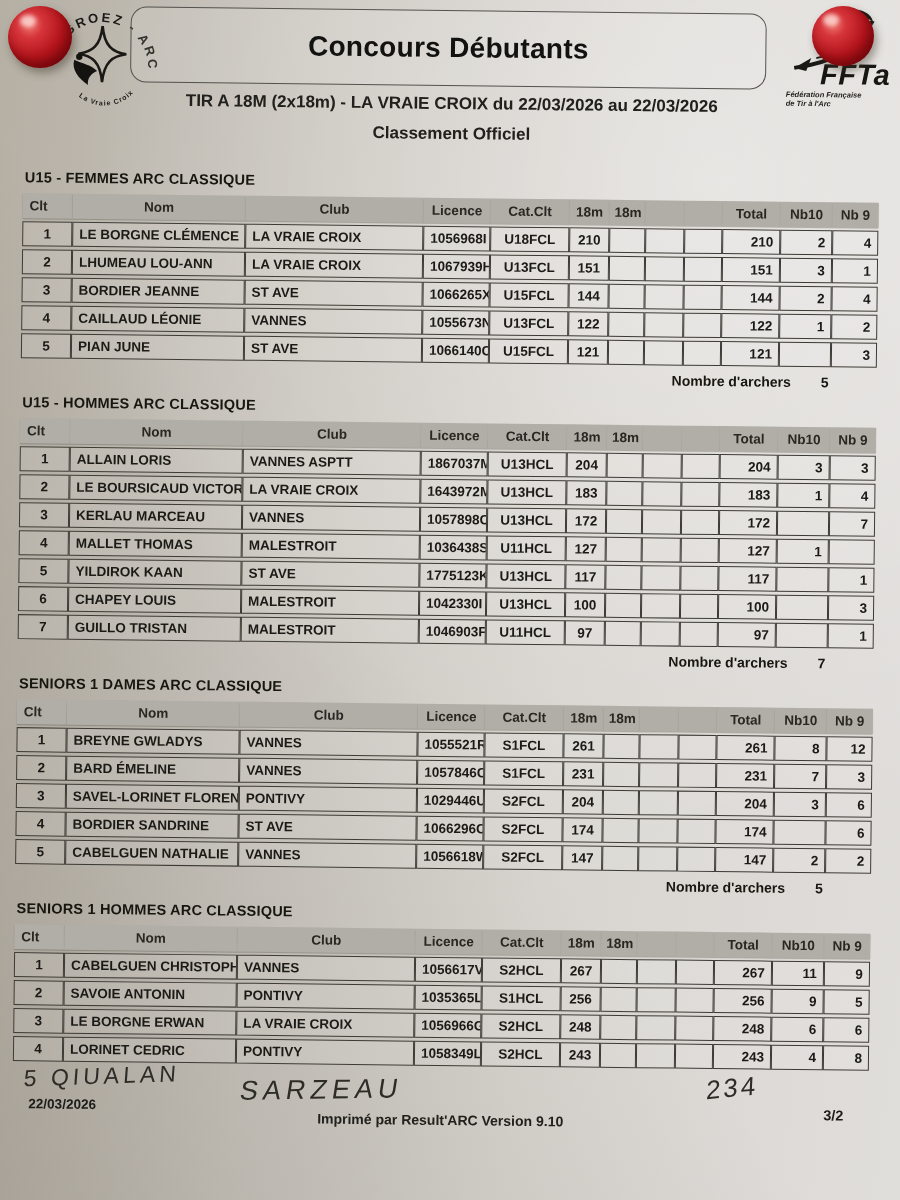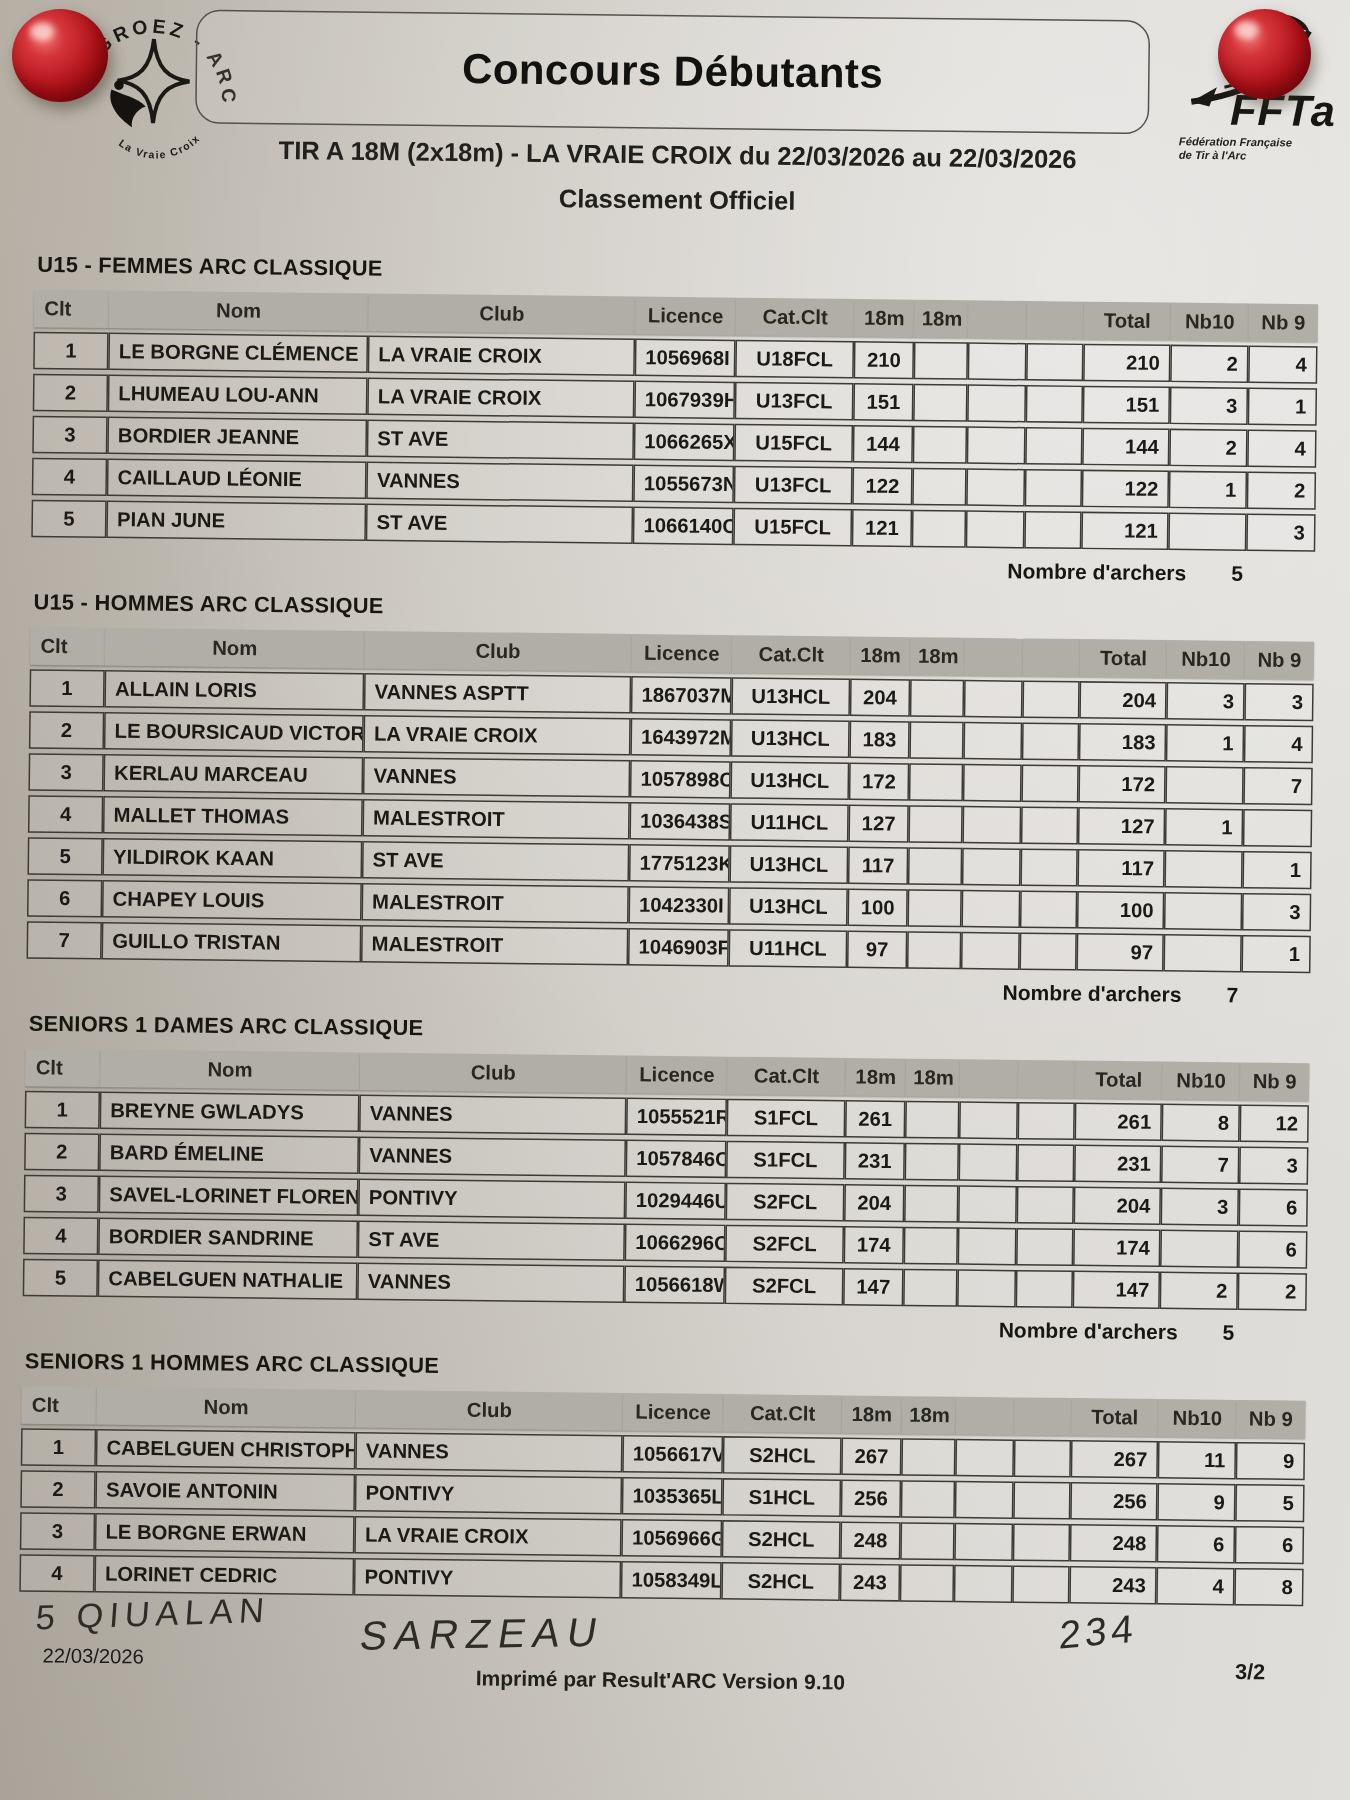--- a/index.html
+++ b/index.html
@@ -61,21 +61,21 @@
   td.c-nom,td.c-club{text-align:left;}
   td.c-lic,td.c-cat,td.c-m1,td.c-m2{text-align:center;}
   td.c-total,td.c-nb10,td.c-nb9{text-align:right;}
   .archers{text-align:right;padding:4px 48px 0 0;font-size:14px;font-weight:700;color:#17160f;}
   .archers .count{display:inline-block;margin-left:30px;}
 
   
   .hand{color:#2e2c27;font-weight:500;transform-origin:left top;}
   .hw-left{position:absolute;left:34px;top:1070px;font-size:23px;letter-spacing:4px;
     transform:rotate(-2.5deg) skewX(-6deg);}
-  .footer-date{position:absolute;left:38px;top:1101px;font-size:13.5px;font-weight:400;}
+  .footer-date{position:absolute;left:38px;top:1101px;font-size:13.5px;font-weight:700;}
   .hw-town{position:absolute;left:252px;top:1078px;font-size:27px;letter-spacing:5px;
     transform:rotate(-1.5deg) skewX(-10deg);}
   .printed{position:absolute;left:0;top:1112px;width:900px;text-align:center;
     font-size:14px;font-weight:600;color:#21201c;}
   .hw-num{position:absolute;left:716px;top:1072px;font-size:26px;letter-spacing:3px;
     transform:rotate(-6deg) skewX(-8deg);}
   .page-num{position:absolute;left:833px;top:1103px;font-size:14.5px;font-weight:600;}
 </style>
 </head>
 <body>

